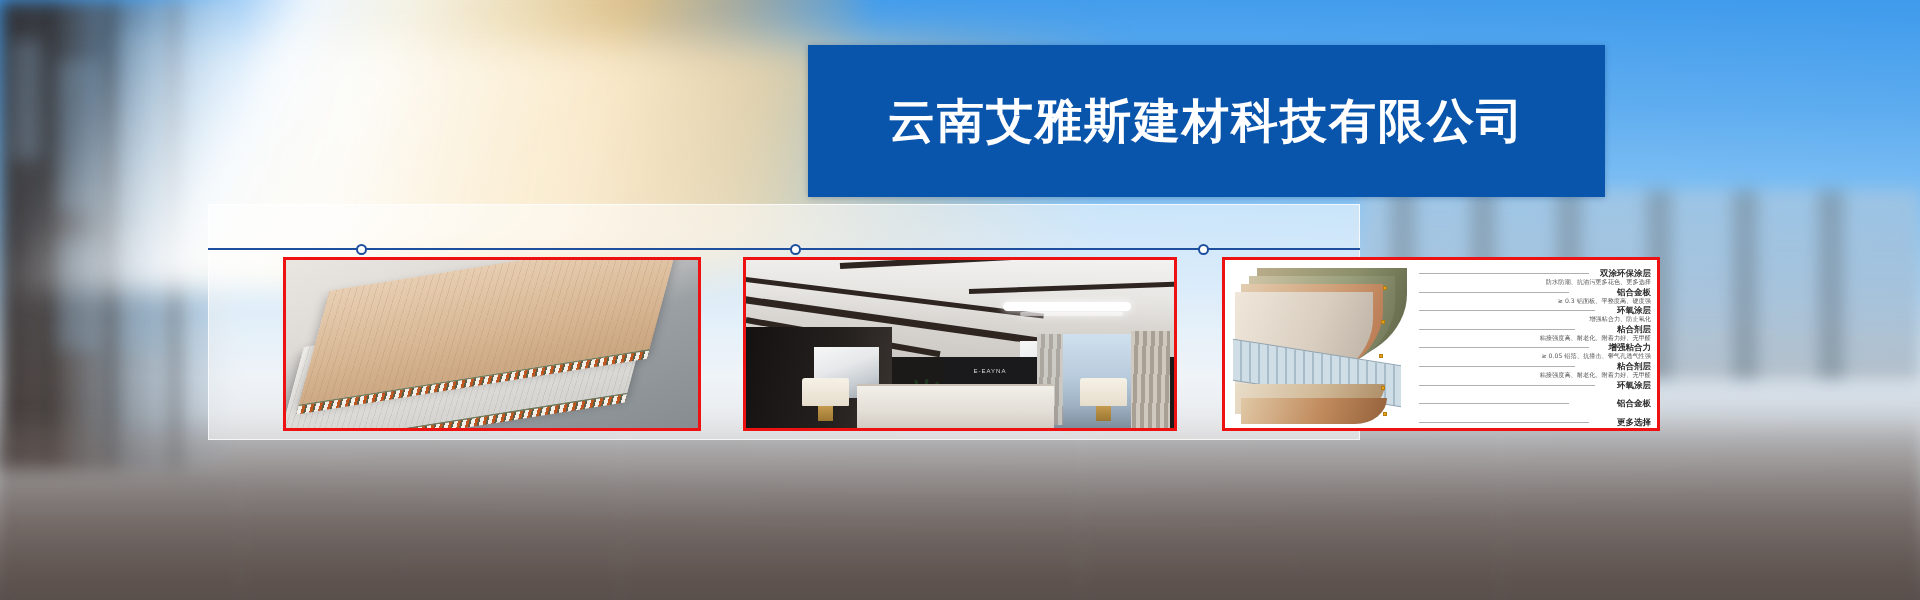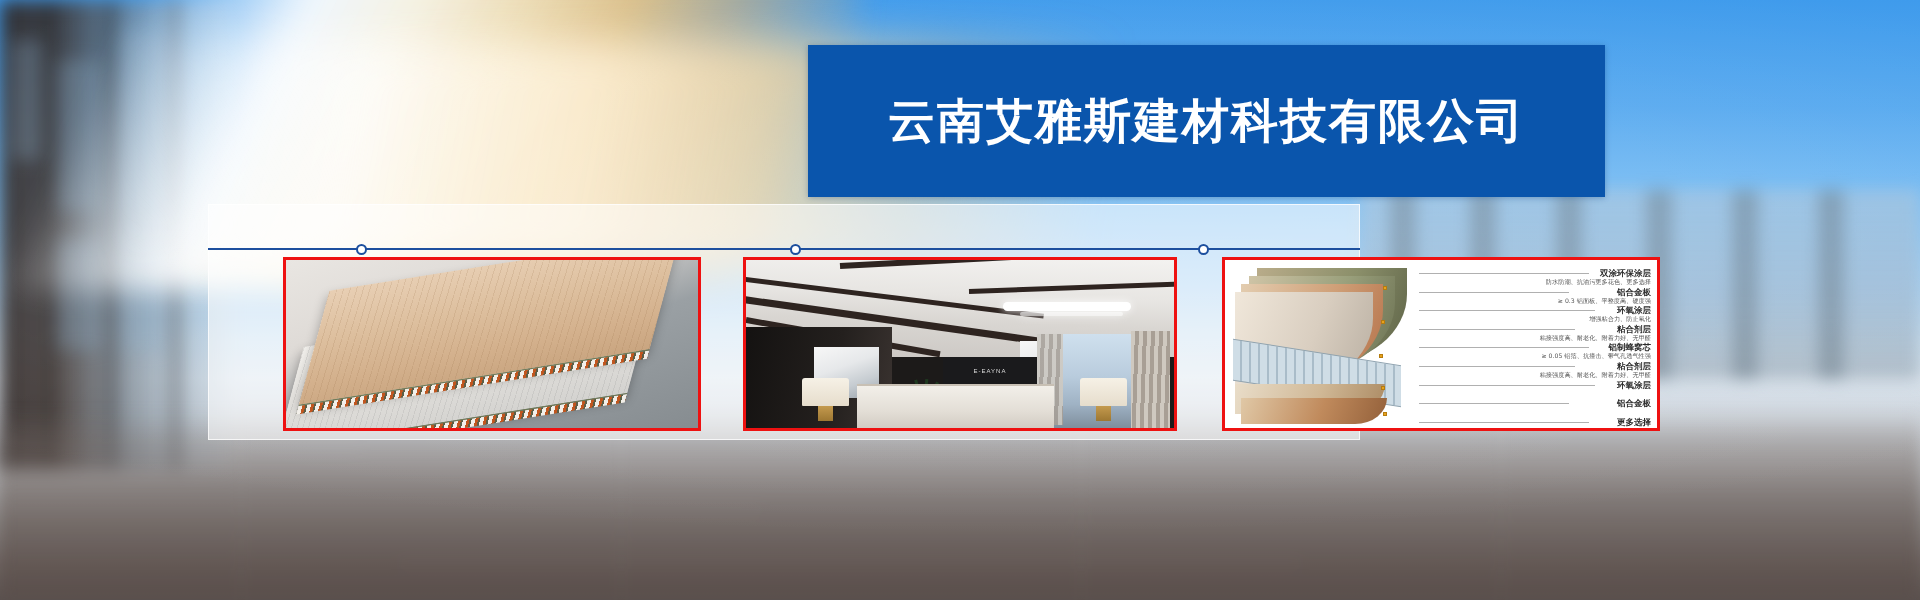--- a/index.html
+++ b/index.html
@@ -354,21 +354,21 @@
             <div class="ttl">环氧涂层</div>
             <div class="sub">增强粘合力、防止氧化</div>
           </div>
           <div class="p3-row">
             <div class="rule" style="width: 156px;"></div>
             <div class="ttl">粘合剂层</div>
             <div class="sub">粘接强度高、耐老化、附着力好、无甲醛</div>
           </div>
           <div class="p3-row">
             <div class="rule" style="width: 170px;"></div>
-            <div class="ttl">铝制蜂窝芯</div>
+            <div class="ttl">增强粘合力</div>
             <div class="sub">≥ 0.05 铝箔、抗撞击、带气孔透气性强</div>
           </div>
           <div class="p3-row">
             <div class="rule" style="width: 156px;"></div>
             <div class="ttl">粘合剂层</div>
             <div class="sub">粘接强度高、耐老化、附着力好、无甲醛</div>
           </div>
           <div class="p3-row">
             <div class="rule" style="width: 176px;"></div>
             <div class="ttl">环氧涂层</div>

